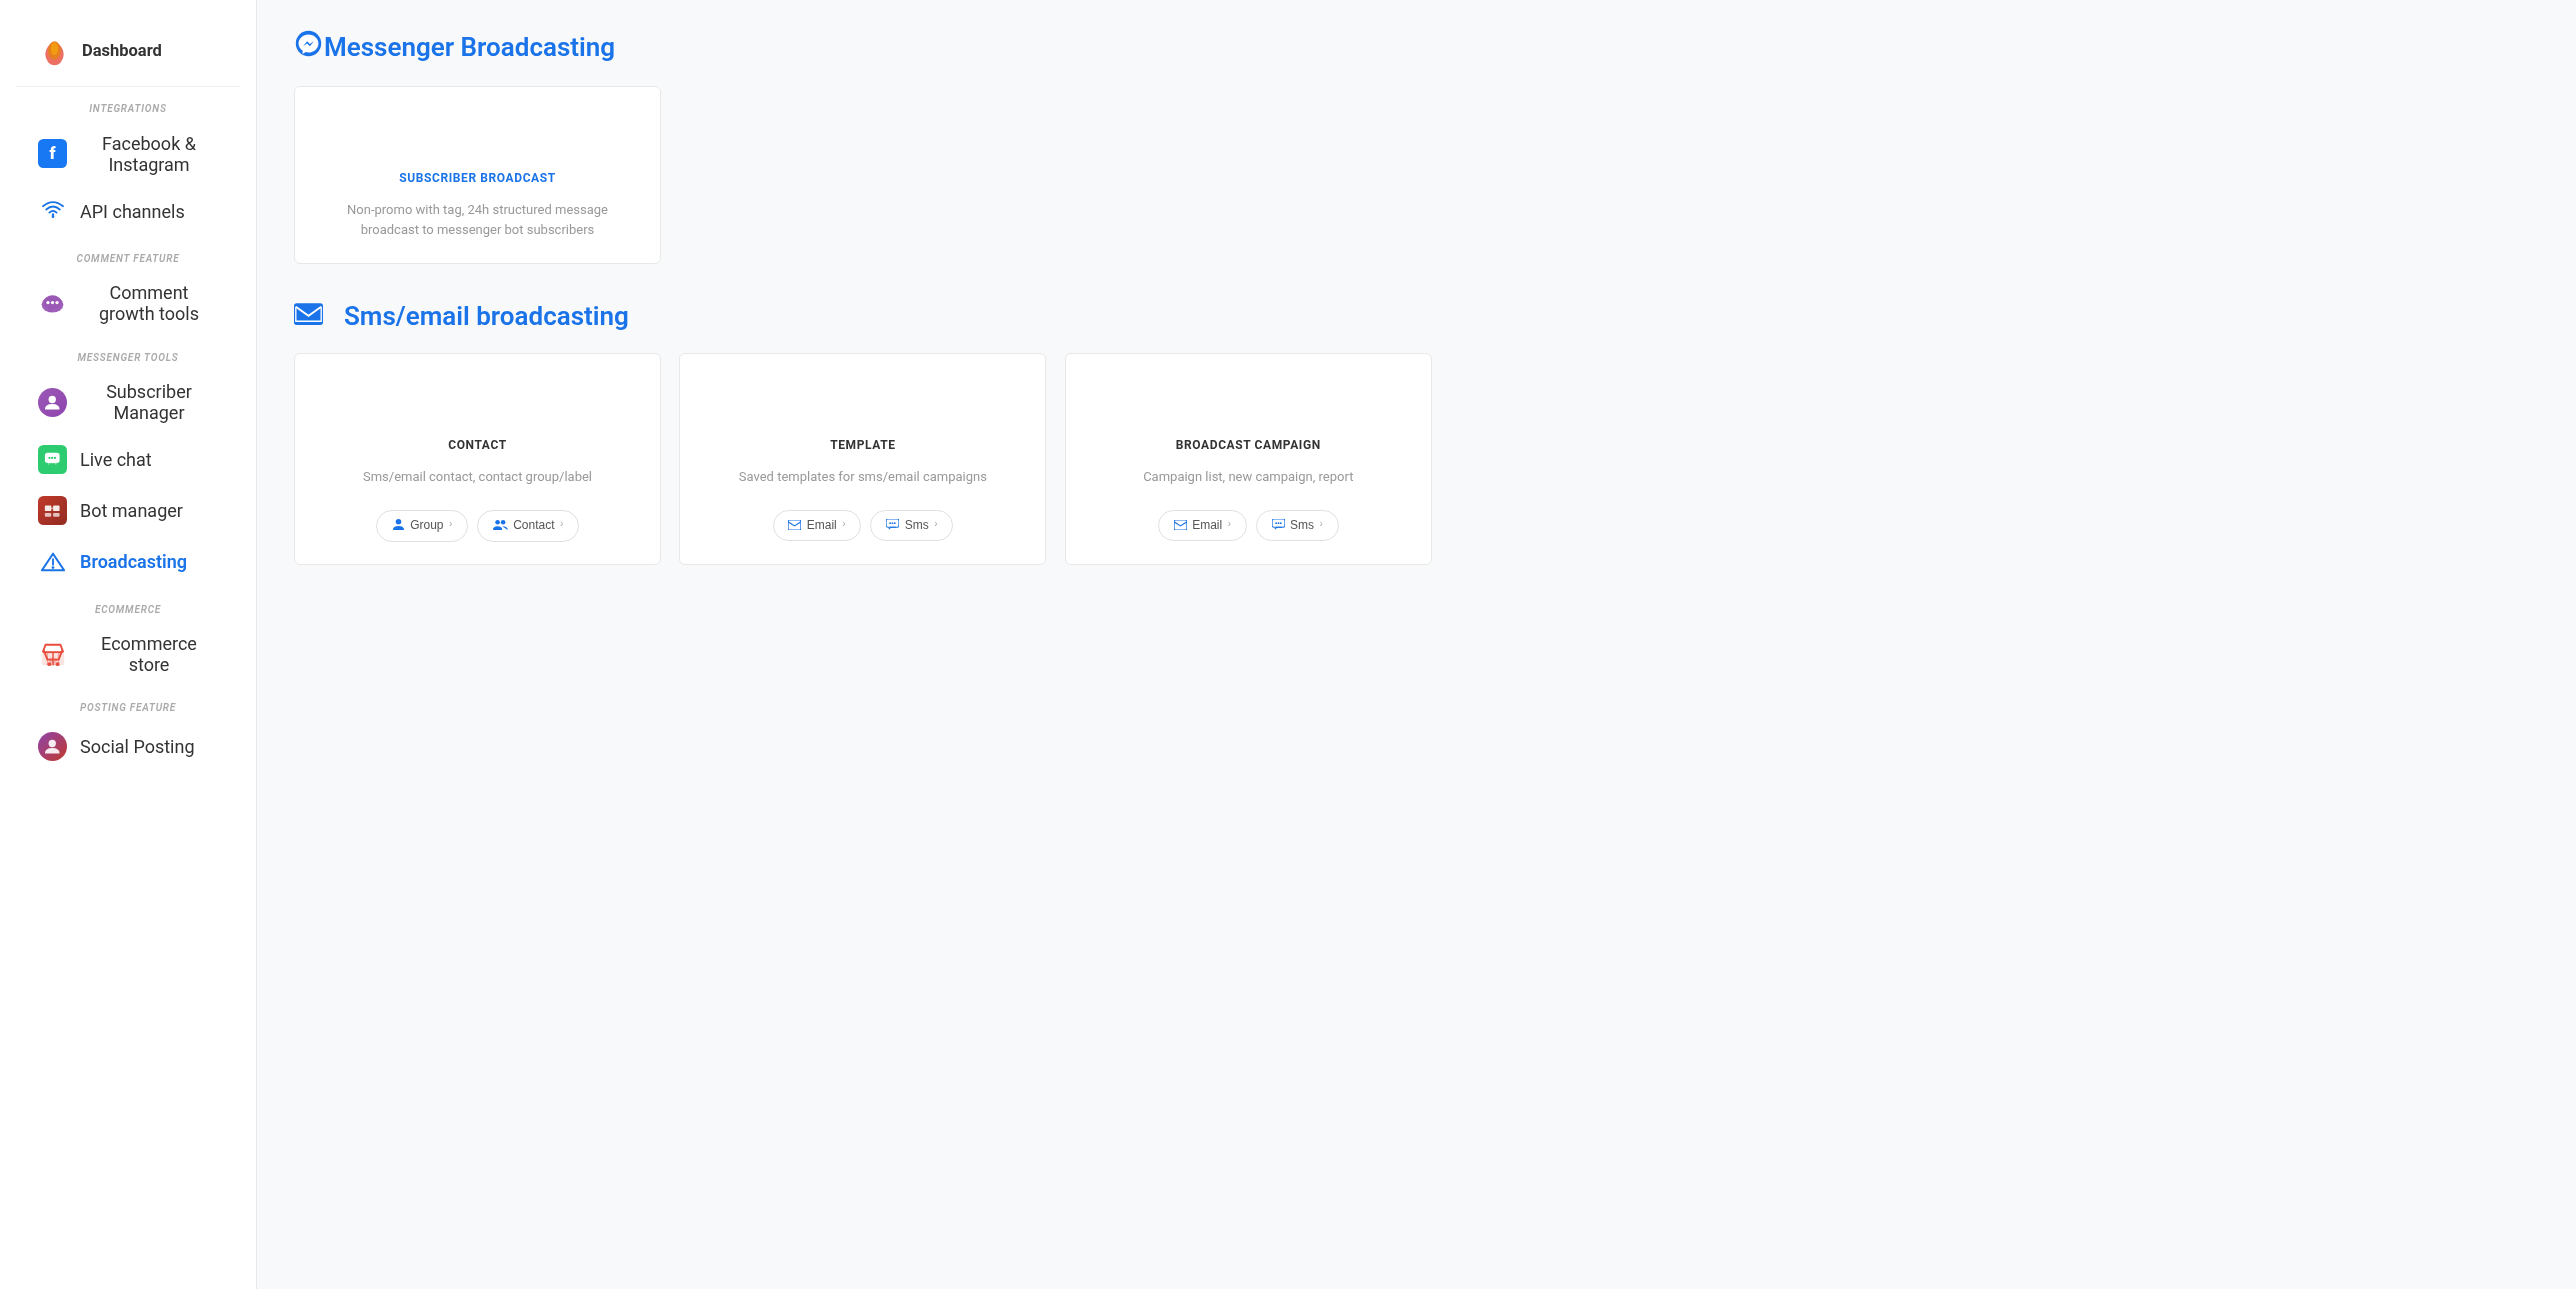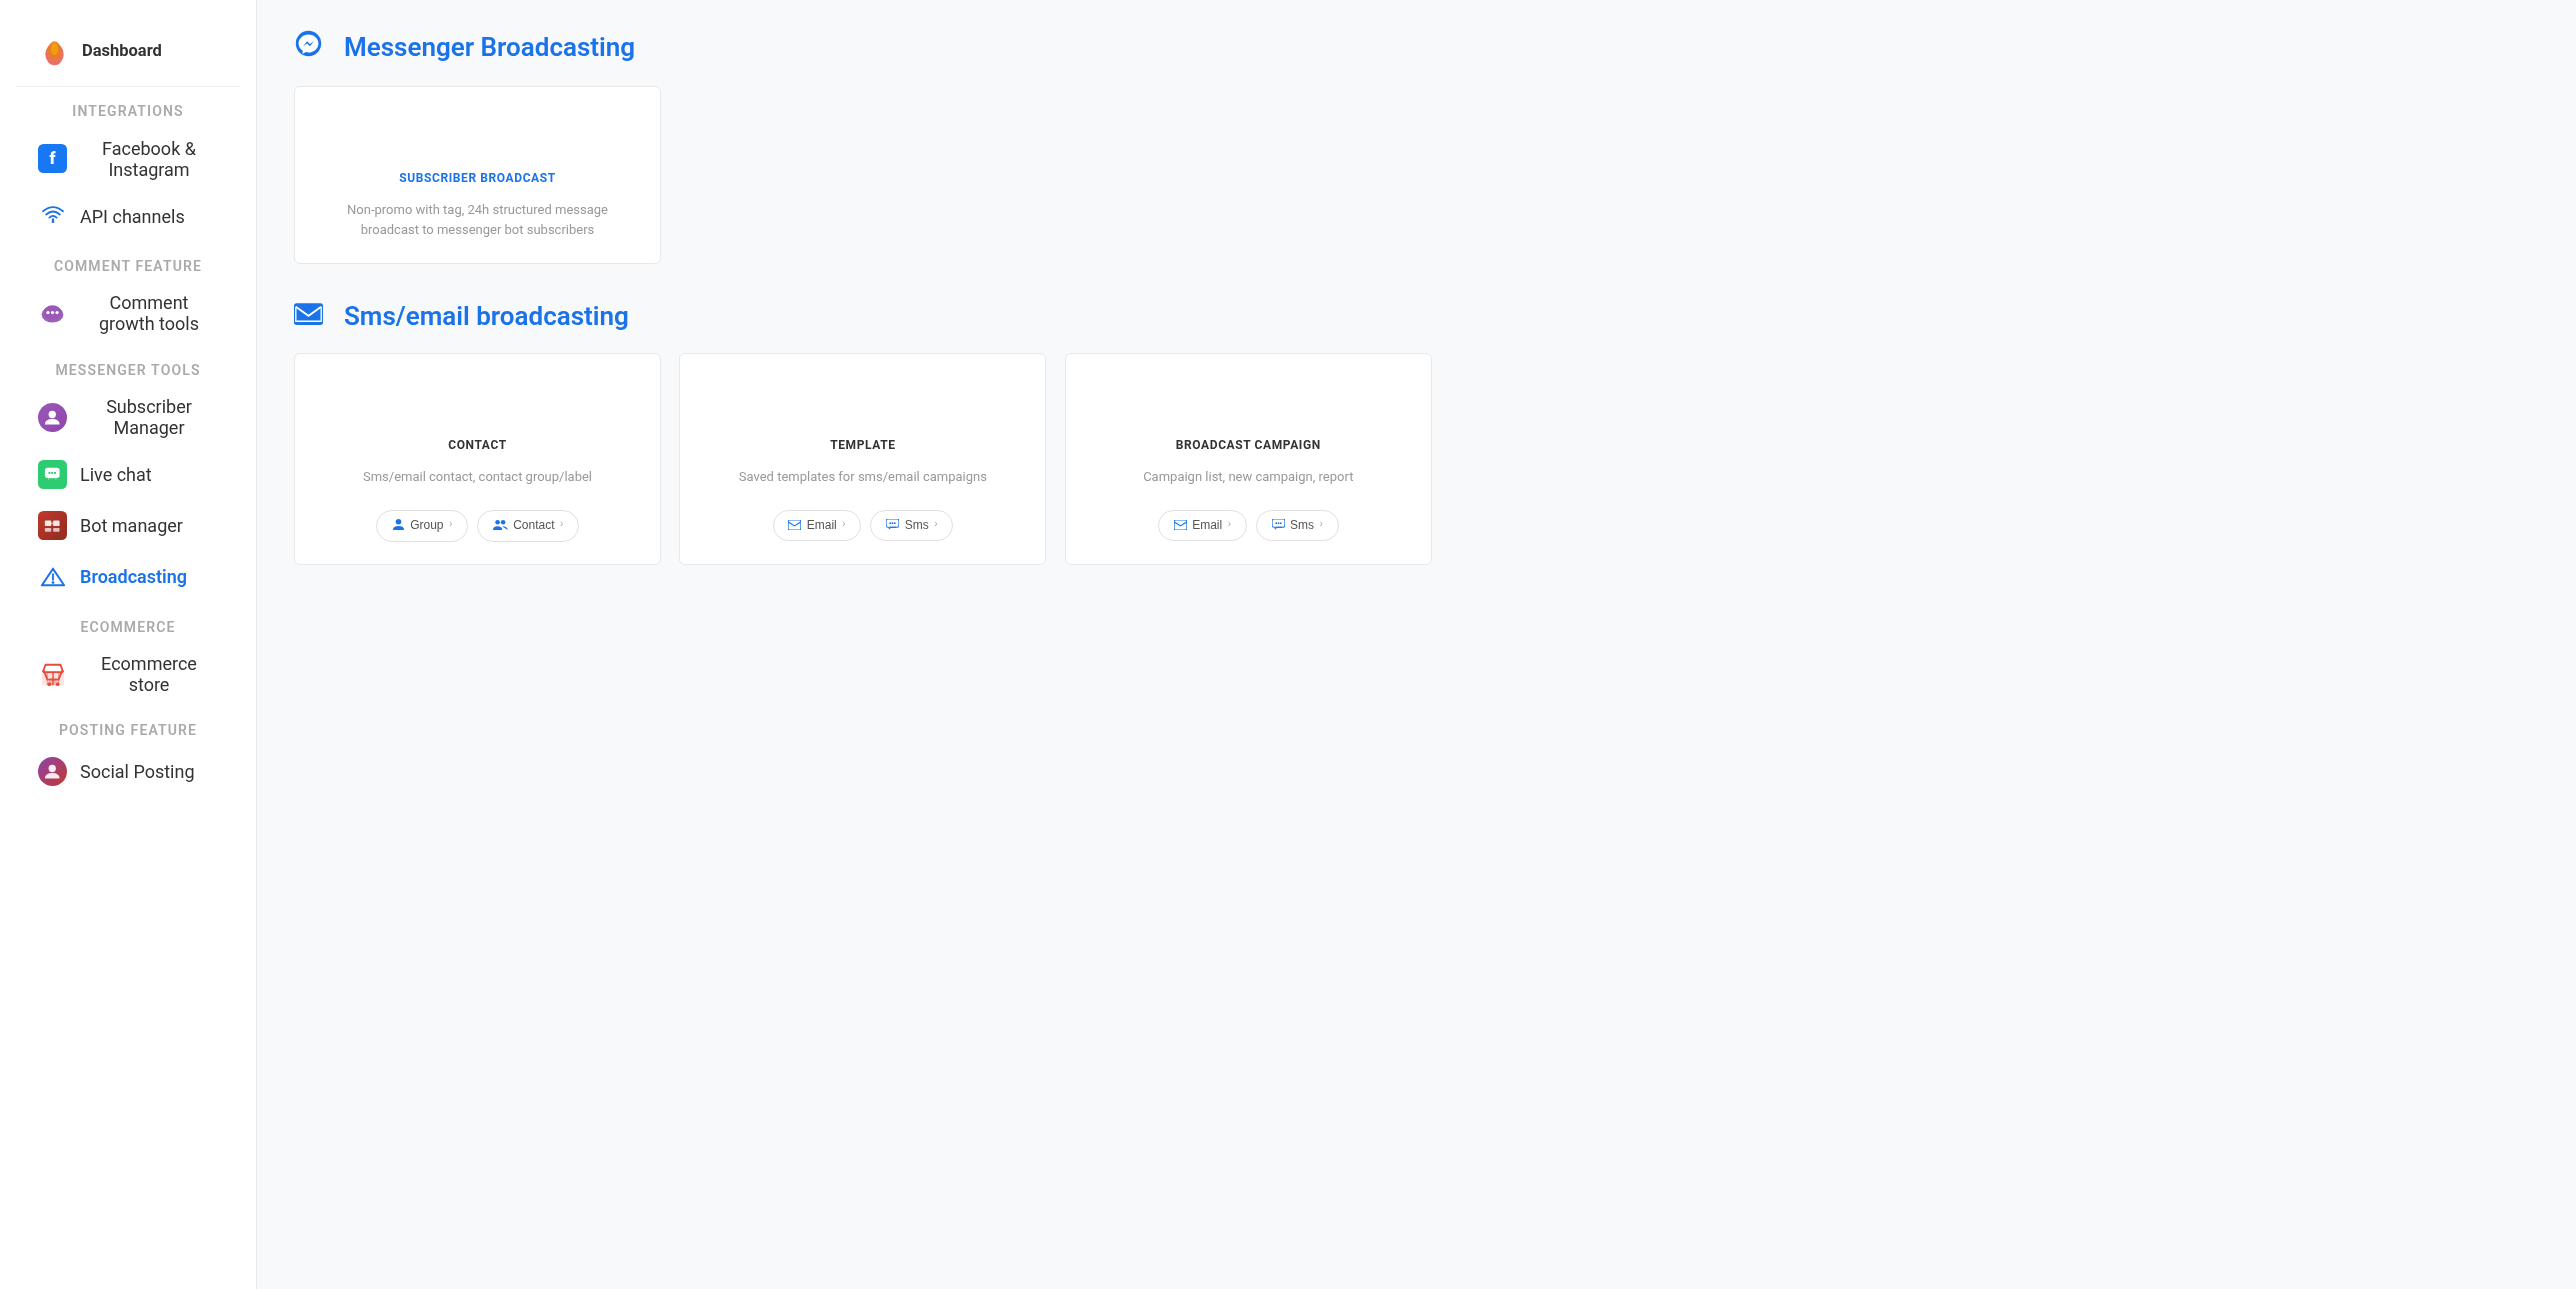--- a/index.html
+++ b/index.html
@@ -23,26 +23,27 @@
       text-align: center;
     }
     .sidebar-logo {
       display: flex;
       align-items: center;
       gap: 11px;
       padding: 18.4px 22px;
       border-bottom: 0.9px solid #f0f0f0;
     }
     .sidebar-section-label {
-      font-size: 14px;
+      font-size: 10px;
       font-weight: 600;
       color: #aaa;
       letter-spacing: 0.08em;
       padding: 16.5px 22px 7.3px;
       text-transform: uppercase;
+      font-style: italic;
     }
     .sidebar-item {
       display: flex;
       align-items: center;
       gap: 13px;
       padding: 11px 22px;
       cursor: pointer;
       transition: background 0.15s;
     }
     .sidebar-item.active {
@@ -134,21 +135,21 @@
       background: #f8f9fa;
       overflow-y: auto;
     }
 
     .section-title {
       font-size: 26px;
       font-weight: 600;
       color: #1a73e8;
       display: flex;
       align-items: center;
-      gap: 21px;
+      gap: 1px;
       margin-bottom: 22px;
     }
     .section-title-icon {
       font-size: 24px;
     }
 
     .cards-row {
       display: flex;
       gap: 18.4px;
       margin-bottom: 37px;

